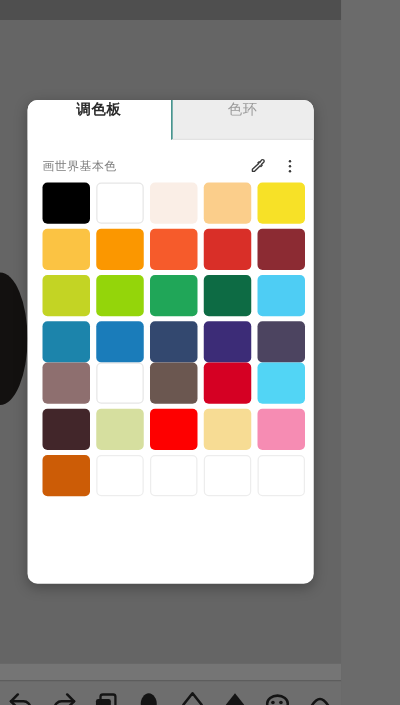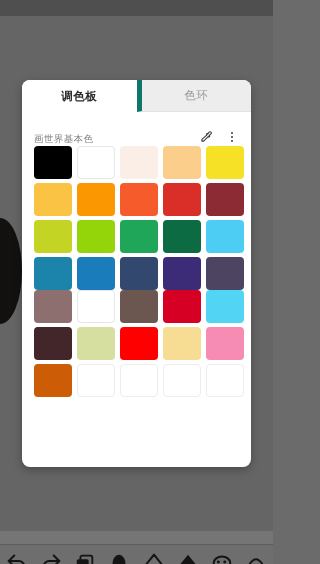--- a/index.html
+++ b/index.html
@@ -90,45 +90,44 @@
 
   
   #tab-bar {
     display: flex;
     height: 32px;
     width: 100%;
   }
   .tab {
     flex: 1 1 50%;
     display: flex;
-    align-items: center;
     justify-content: center;
     font-size: 11.5px;
     letter-spacing: 0.5px;
     box-sizing: border-box;
     cursor: pointer;
     user-select: none;
   }
   .tab.active {
     background: #ffffff;
     color: #2b2b2b;
     font-weight: bold;
   }
   .tab.inactive {
     background: #ededed;
     color: #9a9a9a;
     font-weight: normal;
-    border-left: 5px solid #0f766e;
+    border-left: 1px solid #0f766e;
     border-bottom: 1px solid #e2e2e2;
   }
 
   
   .section-head {
     display: flex;
-    align-items: flex-end;
+    align-items: center;
     padding: 0 12px;
     height: 26px;
     margin-top: 8px;
   }
   .section-title {
     font-size: 9.5px;
     color: #7d7d7d;
     letter-spacing: 0.4px;
     flex: 1 1 auto;
     white-space: nowrap;

